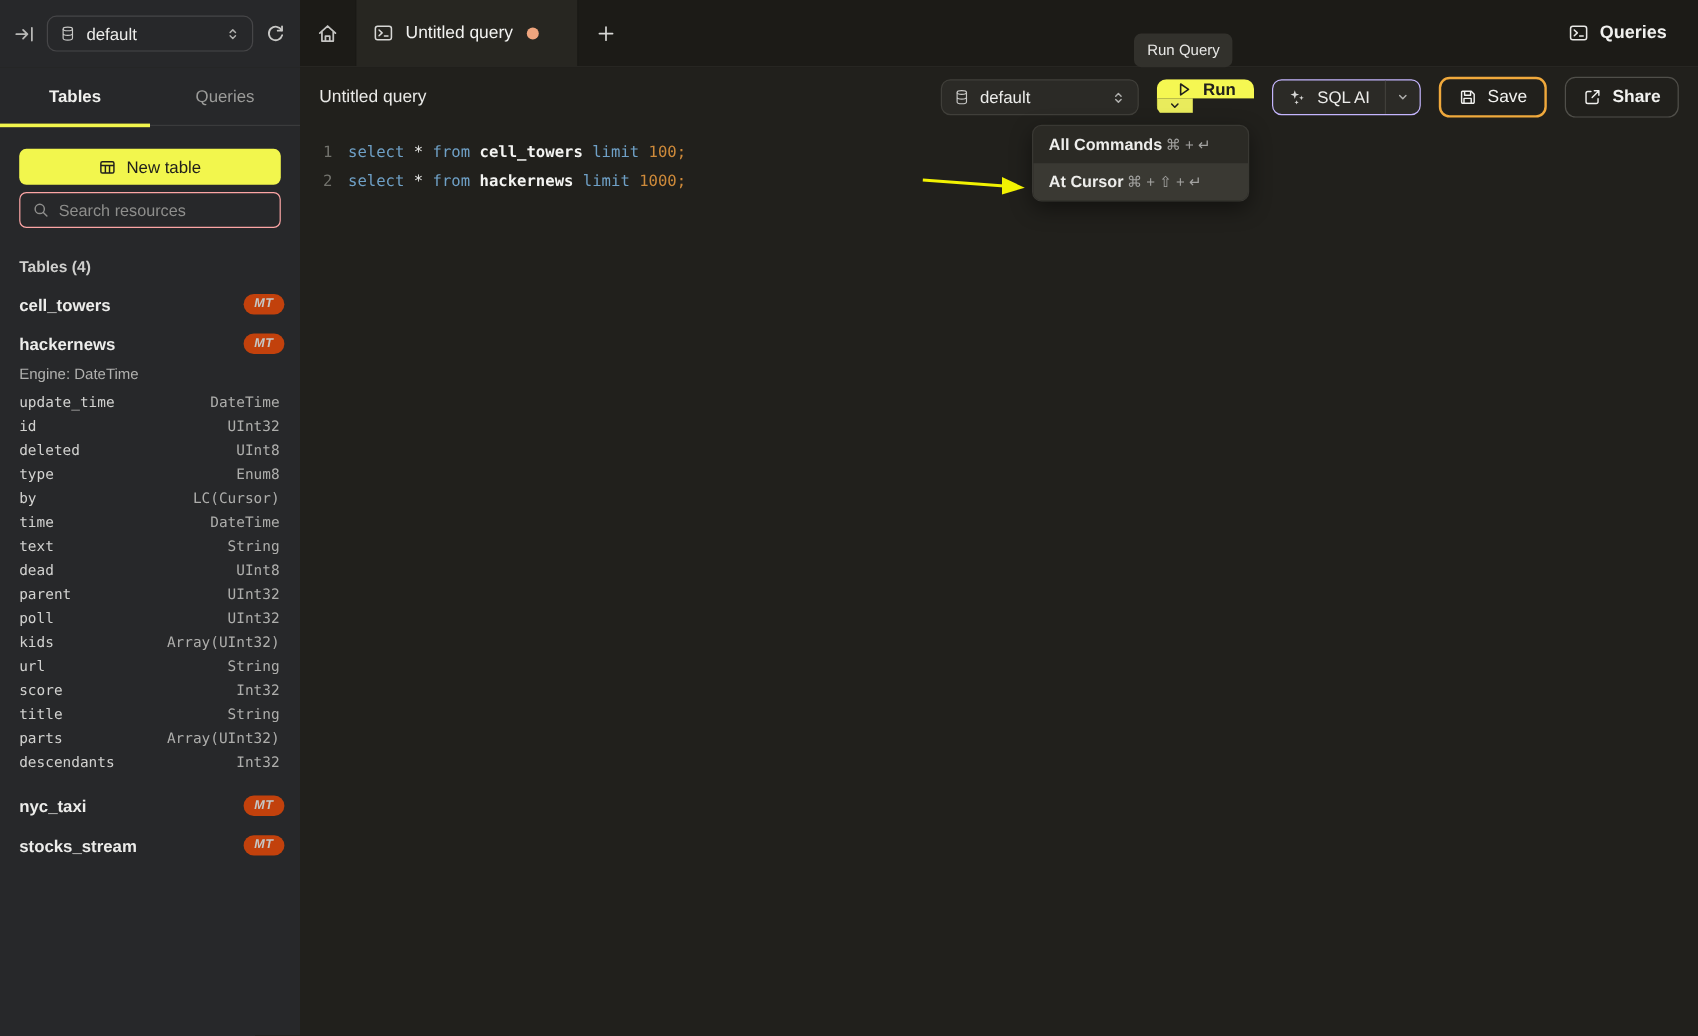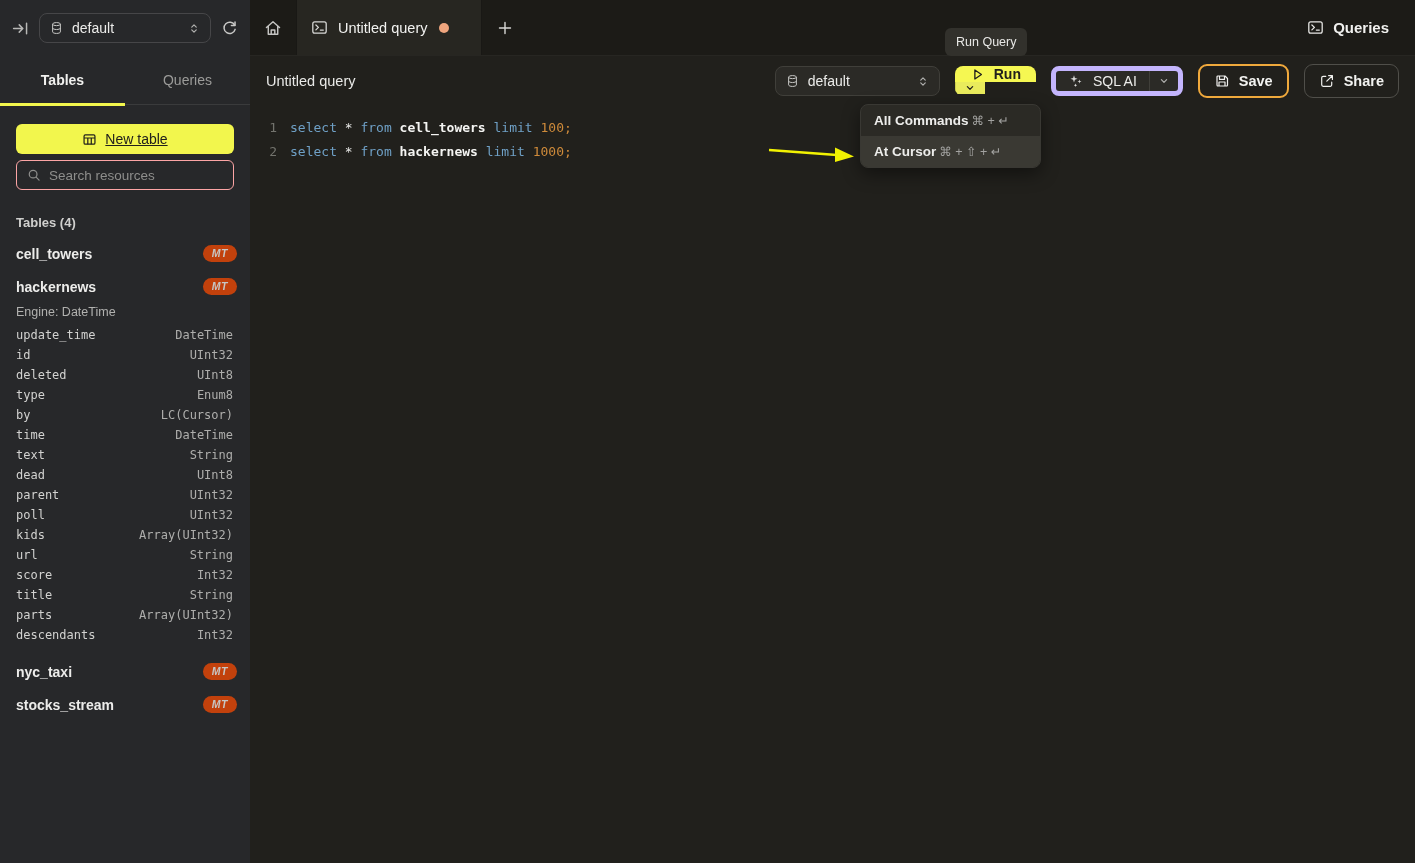--- a/index.html
+++ b/index.html
@@ -47,21 +47,21 @@
     font-size:14px; color:#9B9B99; cursor:pointer; position:relative;
   }
   .side-tab.active { color:#F0F0EE; font-weight:600; }
   .side-tab.active::after {
     content:""; position:absolute; left:0; right:0; bottom:-2px; height:3px; background:#F2F64D;
   }
   .side-body { padding:19px 16px 0 16px; }
   .new-table-btn {
     width:100%; height:30px; background:#F2F64D; border:none; border-radius:6px;
     display:flex; align-items:center; justify-content:center; gap:8px;
-    font-family:inherit; font-size:14px; font-weight:500; color:#21201C; cursor:pointer;text-decoration:underline;
+    font-family:inherit; font-size:14px; font-weight:500; color:#21201C; cursor:pointer;
   }
   .search-box {
     margin-top:6px; height:30px; border:1px solid #fca5a5; border-radius:6px;
     display:flex; align-items:center; gap:8px; padding:0 10px; background:transparent;
   }
   .search-box input {
     flex:1; background:transparent; border:none; outline:none;
     font-family:inherit; font-size:13.5px; color:#E8E8E6;
   }
   .search-box input::placeholder { color:#8E8E8C; }
@@ -98,32 +98,32 @@
   .run-split { height:30px; display:flex; border-radius:8px; overflow:hidden; cursor:pointer;flex-direction:column; }
   .run-main {
     background:#F5F752; display:flex; align-items:center; gap:9px; padding:0 15px;
     font-size:14px; font-weight:600; color:#21201C; border:none; font-family:inherit; cursor:pointer;
   }
   .run-chev {
     width:30px; background:#E9EB5C; border:none; border-left:1px solid #CDD04A;
     display:flex; align-items:center; justify-content:center; cursor:pointer;
   }
   .sqlai-split {
-    height:30px; display:flex; background:#2B2A26; border:5px solid #c4b5fd; border-radius:8px; overflow:hidden;
+    height:30px; display:flex; background:#2B2A26; border:1px solid #c4b5fd; border-radius:8px; overflow:hidden;
   }
   .sqlai-main {
     display:flex; align-items:center; gap:9px; padding:0 12px; background:transparent; border:none;
     font-family:inherit; font-size:14px; color:#ECECEA; cursor:pointer;
   }
   .sqlai-chev { width:29px; border:none; border-left:1px solid #403F3A; background:transparent;
     display:flex; align-items:center; justify-content:center; cursor:pointer; }
   .save-btn {
     height:34px; background:transparent; border:2px solid #F0A93C; border-radius:9px;
     display:flex; align-items:center; gap:9px; padding:0 14px;
-    font-family:inherit; font-size:14.5px; font-weight:700; color:#F2F2F0; cursor:pointer;
+    font-family:inherit; font-size:14.5px; font-weight:400; color:#F2F2F0; cursor:pointer;
   }
   .share-btn {
     height:34px; background:transparent; border:1px solid #504F4A; border-radius:9px;
     display:flex; align-items:center; gap:9px; padding:0 14px;
     font-family:inherit; font-size:14.5px; font-weight:600; color:#F2F2F0; cursor:pointer;
   }
 
   
   .code-region { padding-top:10px; cursor:text; }
   .code-line { display:flex; height:24px; line-height:24px;

